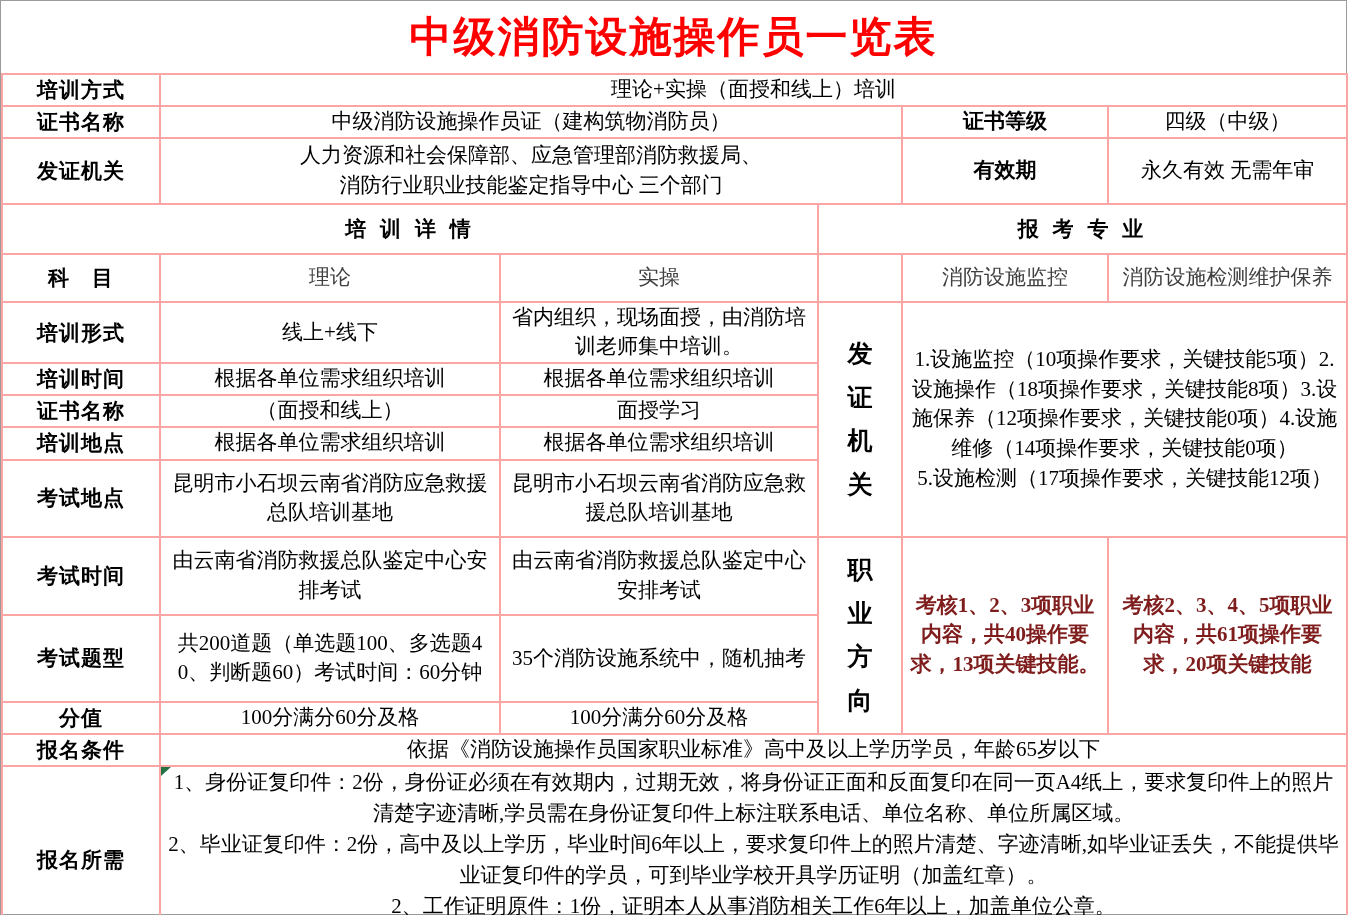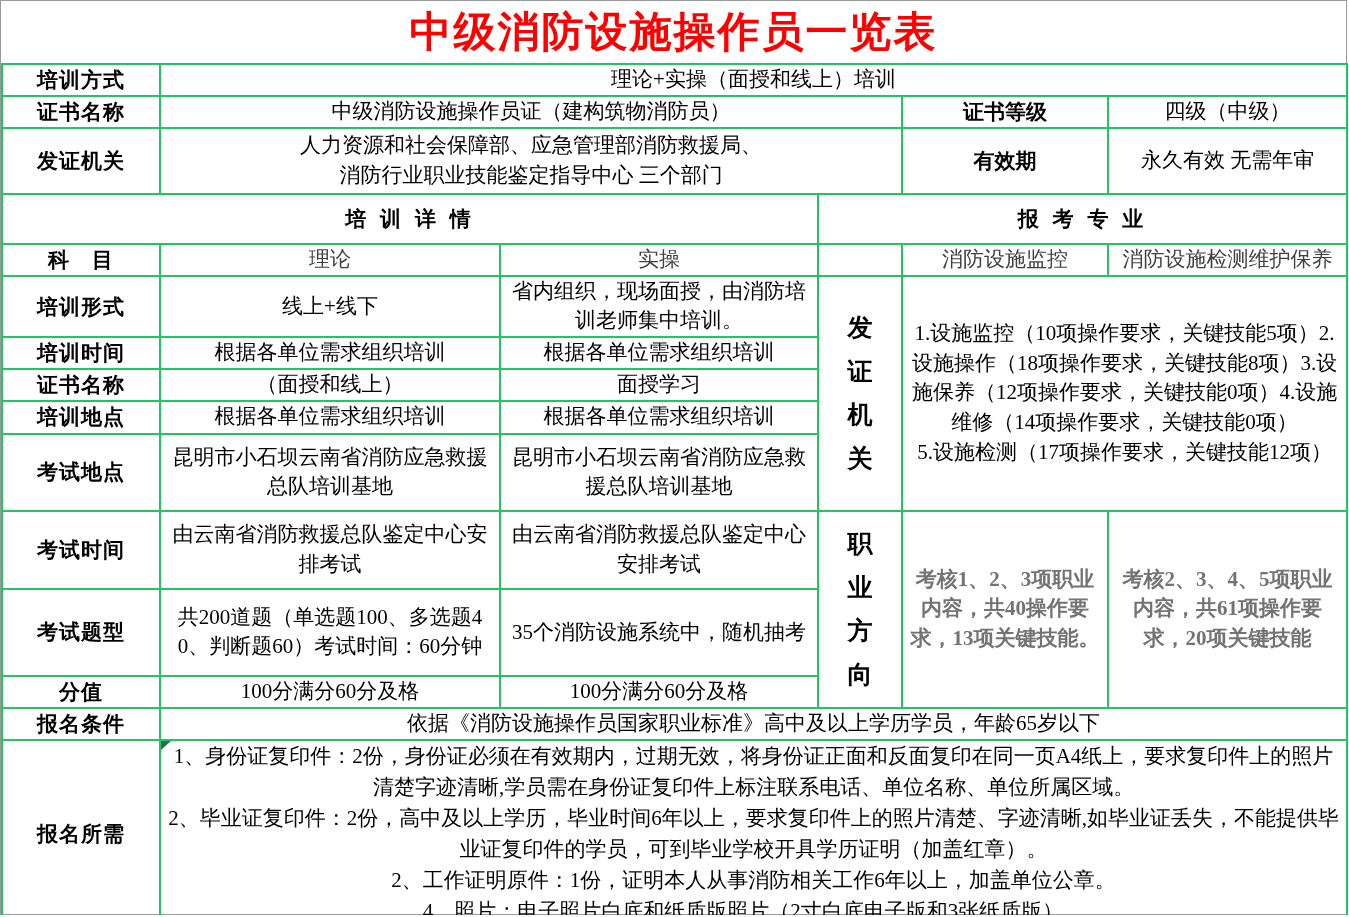--- a/index.html
+++ b/index.html
@@ -6,61 +6,61 @@
   .page {
     position:relative;
     width:1347px; height:915px;
     border:1px solid #9a9a9a;
     box-sizing:border-box;
     background:#fff;
     font-family:"Liberation Serif", serif;
     color:#000;
   }
   .title {
-    height:62px;
+    height:72px;
     display:flex; align-items:center; justify-content:center;
     font-size:42px; font-weight:bold; letter-spacing:2px;
     color:#FF0000;
     font-family:"Liberation Serif", serif;
   }
   table.sheet {
     border-collapse:collapse;
     table-layout:fixed;
     width:1345px;
     margin-left:0px;
   }
   table.sheet td {
-    border:2px solid #22c55e;
+    border:2px solid #fca5a5;
     padding:0 4px;
     text-align:center;
     vertical-align:middle;
     font-size:21px;
     line-height:1.42;
     overflow:hidden;
     word-break:break-all;
   }
   .lbl {
     font-family:"Liberation Sans", sans-serif;
     font-weight:bold;
     font-size:25px;
     letter-spacing:1px;
   }
   .lbl-sm {
-    font-family:Liberation Sans, sans-serif;
+    font-family:Liberation Serif, serif;
     font-weight:bold;
     font-size:24px;
   }
   .hdr {
     font-family:"Liberation Sans", sans-serif;
     font-weight:bold;
     font-size:25px;
     letter-spacing:4px;
   }
   .red   { color:#404040; }
-  .redbold { color:#737373; font-weight:bold;border-radius:30px; }
+  .redbold { color:#7f1d1d; font-weight:bold;border-radius:30px; }
   .left  { text-align:left;margin-left:13px; }
   .vertical {
     width:27px;
     margin:0 auto;
     word-break:break-all;
     line-height:1.75;
     font-family:"Liberation Sans", sans-serif;
     font-weight:bold;
     font-size:25px;
     text-align:center;
@@ -120,21 +120,21 @@
       <td colspan="3" class="hdr">培 训 详 情</td>
       <td colspan="3" class="hdr">报 考 专 业</td>
     </tr>
 
     <tr style="height:29px">
       <td class="lbl">科　目</td>
       <td class="red">理论</td>
       <td class="red">实操</td>
       <td></td>
       <td class="red">消防设施监控</td>
-      <td class="red" style="padding:0 1px">消防设施检测维护保养</td>
+      <td class="red" style="padding:8px 1px">消防设施检测维护保养</td>
     </tr>
 
     <tr style="height:60px">
       <td class="lbl">培训形式</td>
       <td>线上+线下</td>
       <td>省内组织，现场面授，由消防培训老师集中培训。</td>
       <td rowspan="5">
         <div class="vertical">发证机关</div>
       </td>
       <td rowspan="5" colspan="2" class="assess-text">

